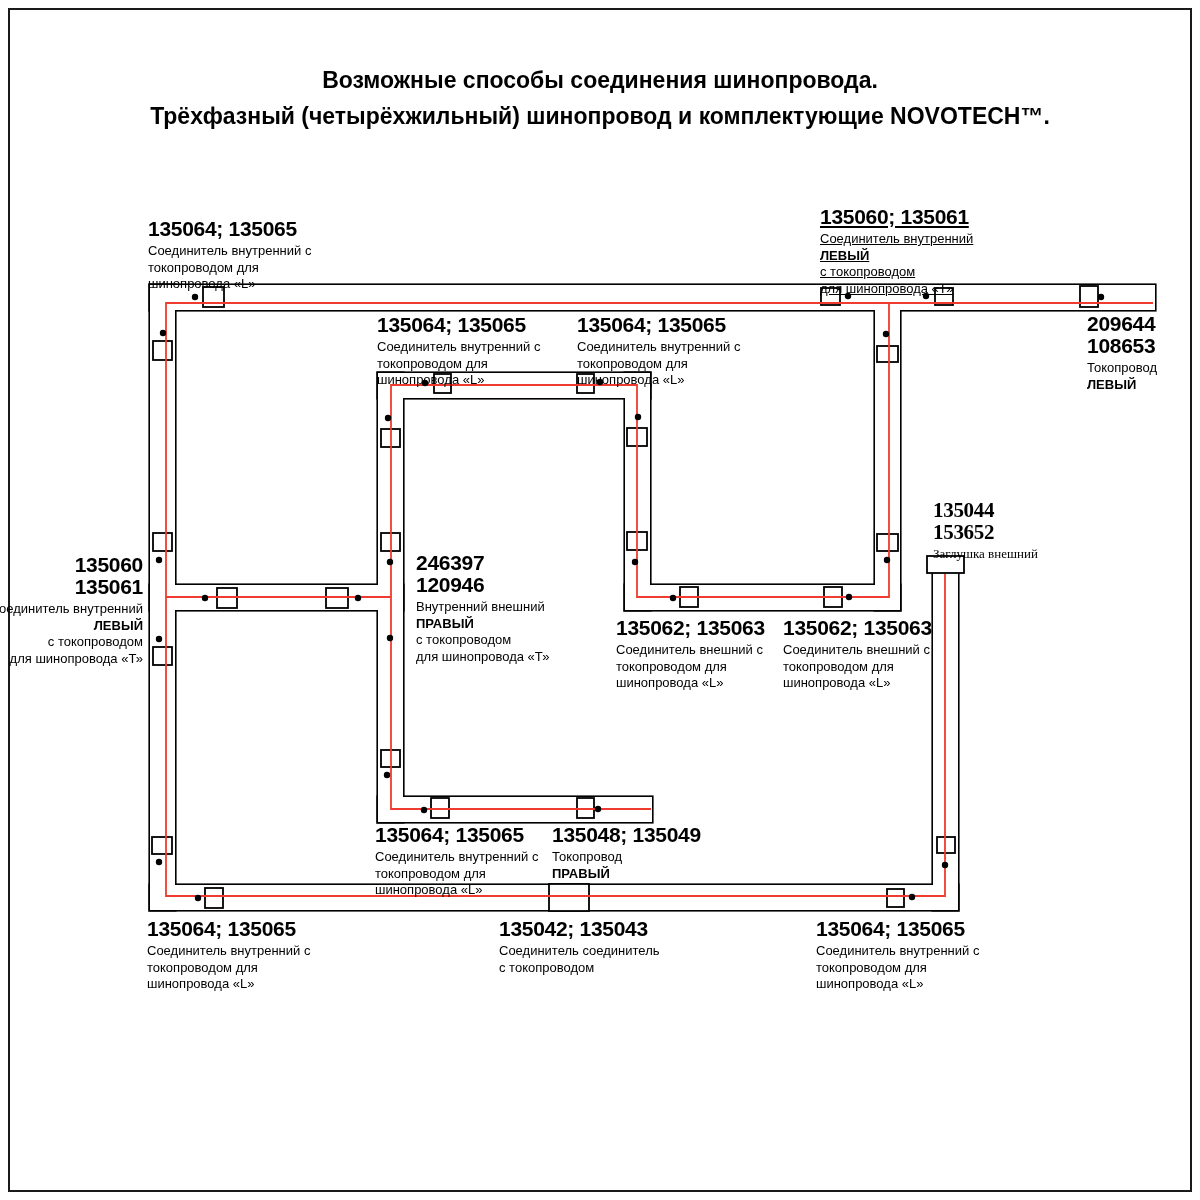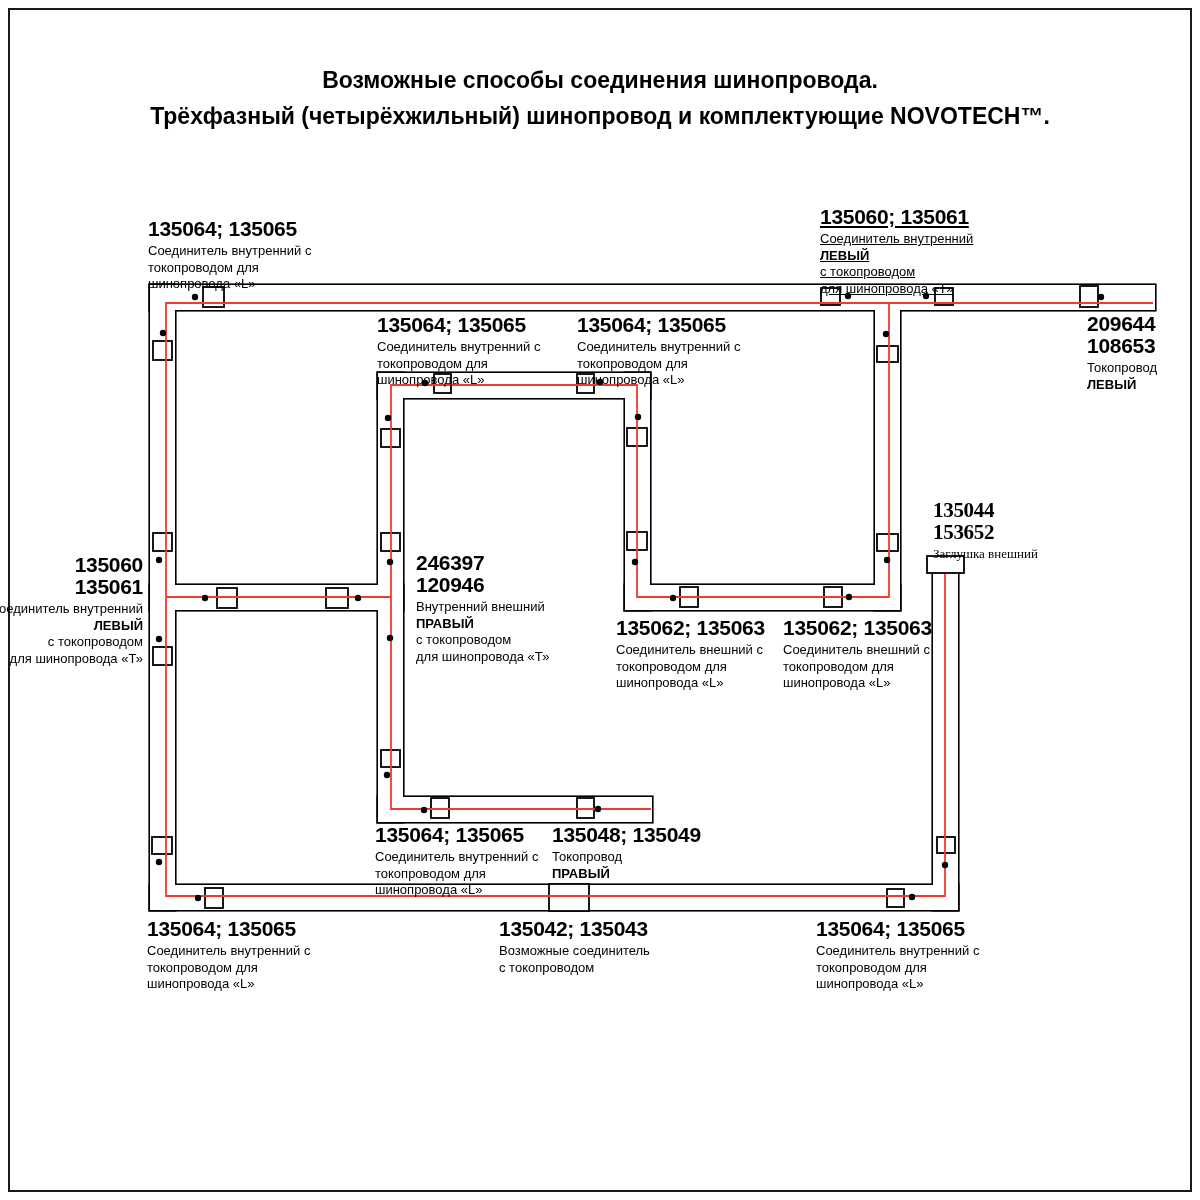--- a/index.html
+++ b/index.html
@@ -243,21 +243,21 @@
         <div class="part-code">135064; 135065</div>
         <div class="part-desc">
           <div class="desc-line">Соединитель внутренний с</div>
           <div class="desc-line">токопроводом для</div>
           <div class="desc-line">шинопровода «L»</div>
         </div>
       </div>
       <div class="label" style="top: 918px; left: 476px; margin-left: 23px;">
         <div class="part-code">135042; 135043</div>
         <div class="part-desc">
-          <div class="desc-line">Возможные соединитель</div>
+          <div class="desc-line">Соединитель соединитель</div>
           <div class="desc-line">с токопроводом</div>
         </div>
       </div>
       <div class="label" style="top: 918px; left: 816px;">
         <div class="part-code">135064; 135065</div>
         <div class="part-desc">
           <div class="desc-line">Соединитель внутренний с</div>
           <div class="desc-line">токопроводом для</div>
           <div class="desc-line">шинопровода «L»</div>
         </div>

